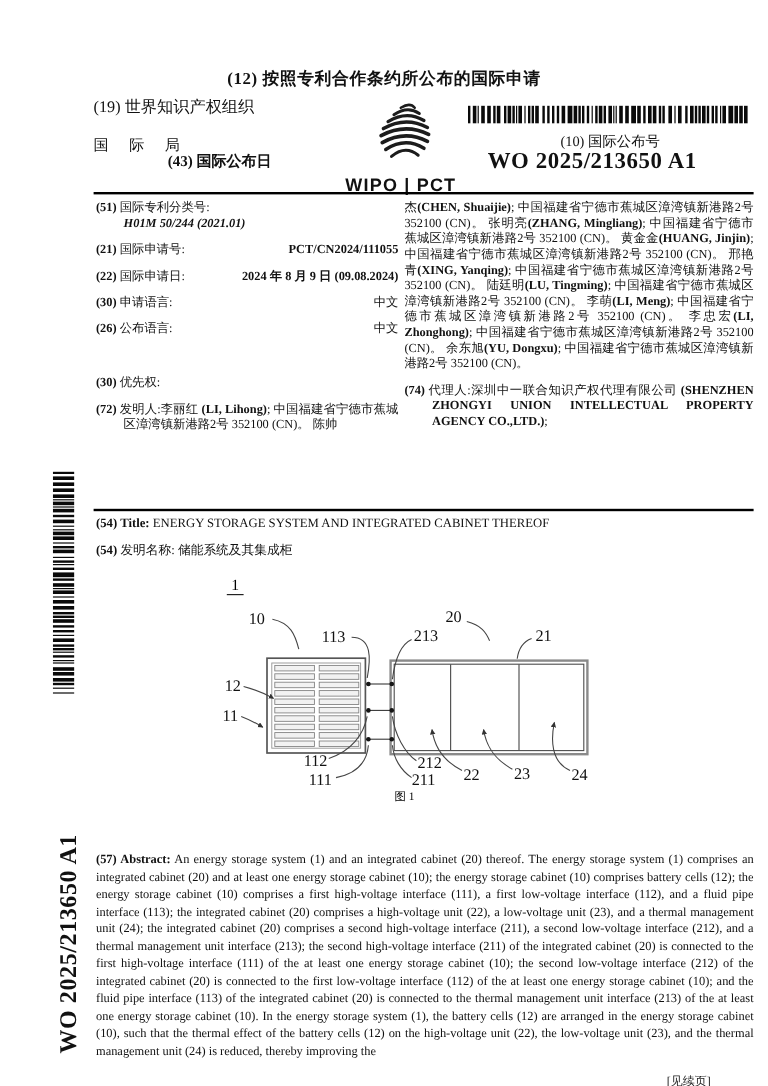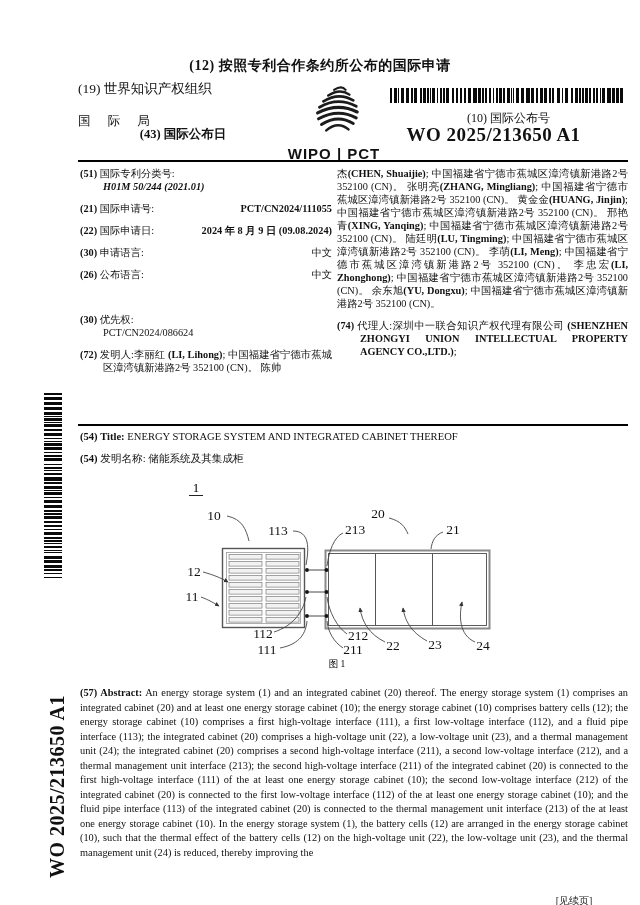--- a/index.html
+++ b/index.html
@@ -38,21 +38,21 @@
   .ipc-val{font-weight:bold;font-style:italic;}
   .pri-line{display:flex;justify-content:flex-end;gap:18px;margin-top:0;}
   .pri-date{font-weight:bold;}
   .para{margin:0 0 9px 0;padding-left:23px;text-indent:-23px;text-align:justify;}
   
   #title-en{top:431px;left:80px;width:548px;font-size:10.6px;}
   #title-zh{top:452px;left:80px;width:548px;font-size:10.6px;}
   
   #figure{top:475px;left:150px;width:405px;height:200px;}
   
-  #abstract{top:686px;left:80px;width:548px;font-size:10.35px;line-height:14.5px;text-align:justify;}
+  #abstract{top:710px;left:80px;width:548px;font-size:10.35px;line-height:14.5px;text-align:justify;}
   
   #vbarcode{top:393px;left:44px;width:18px;height:190px;}
   #vbarcode .rot{transform:rotate(90deg) translate(0,-18px);transform-origin:0 0;width:190px;height:18px;}
   #vtext-wrap{top:878px;left:46px;width:0;height:0;}
   #vtext{transform:rotate(-90deg);transform-origin:0 0;width:280px;height:26px;font-size:20px;font-weight:bold;letter-spacing:.5px;white-space:nowrap;}
   #cont-note{top:894px;left:520px;width:108px;text-align:center;font-size:10px;color:#222;}
   
   [data-barcode]{position:relative;overflow:hidden;}
   [data-barcode] i{position:absolute;top:0;bottom:0;background:#0a0a0a;display:block;}
 </style>
@@ -168,21 +168,20 @@
   <div class="kv">
     <span><b>(30)</b> <span>申请语言:</span></span>
     <span class="val-plain">中文</span>
   </div>
   <div class="kv">
     <span><b>(26)</b> <span>公布语言:</span></span>
     <span class="val-plain">中文</span>
   </div>
   <div style="margin-bottom:9px;margin-top:32px;">
     <div><b>(30)</b> <span>优先权:</span></div>
-    <div class="sub">PCT/CN2024/086624</div>
   </div>
   <p class="para"><b>(72)</b> <span>发明人:</span><span><span>李丽红 </span><span style="font-weight: bold;">(LI, Lihong)</span><span>; 中国福建省宁德市蕉城区漳湾镇新港路2号 352100 (CN)。 陈帅</span></span></p>
 </div>
 
 <div id="col-right" class="abs biblio">
   <p class="para" style="padding-left:0;text-indent:0;"><span><span>杰</span><span style="font-weight: bold;">(CHEN, Shuaijie)</span><span>; 中国福建省宁德市蕉城区漳湾镇新港路2号 352100 (CN)。 张明亮</span><span style="font-weight: bold;">(ZHANG, Mingliang)</span><span>; 中国福建省宁德市蕉城区漳湾镇新港路2号 352100 (CN)。 黄金金</span><span style="font-weight: bold;">(HUANG, Jinjin)</span><span>; 中国福建省宁德市蕉城区漳湾镇新港路2号 352100 (CN)。 邢艳青</span><span style="font-weight: bold;">(XING, Yanqing)</span><span>; 中国福建省宁德市蕉城区漳湾镇新港路2号 352100 (CN)。 陆廷明</span><span style="font-weight: bold;">(LU, Tingming)</span><span>; 中国福建省宁德市蕉城区漳湾镇新港路2号 352100 (CN)。 李萌</span><span style="font-weight: bold;">(LI, Meng)</span><span>; 中国福建省宁德市蕉城区漳湾镇新港路2号 352100 (CN)。 李忠宏</span><span style="font-weight: bold;">(LI, Zhonghong)</span><span>; 中国福建省宁德市蕉城区漳湾镇新港路2号 352100 (CN)。 余东旭</span><span style="font-weight: bold;">(YU, Dongxu)</span><span>; 中国福建省宁德市蕉城区漳湾镇新港路2号 352100 (CN)。</span></span></p>
   <p class="para"><b>(74)</b> <span>代理人:</span><span><span>深圳中一联合知识产权代理有限公司 </span><span style="font-weight: bold;">(SHENZHEN ZHONGYI UNION INTELLECTUAL PROPERTY AGENCY CO.,LTD.)</span><span>;</span></span></p>
 </div>
 
 <div id="rule2" class="abs rule"></div>

